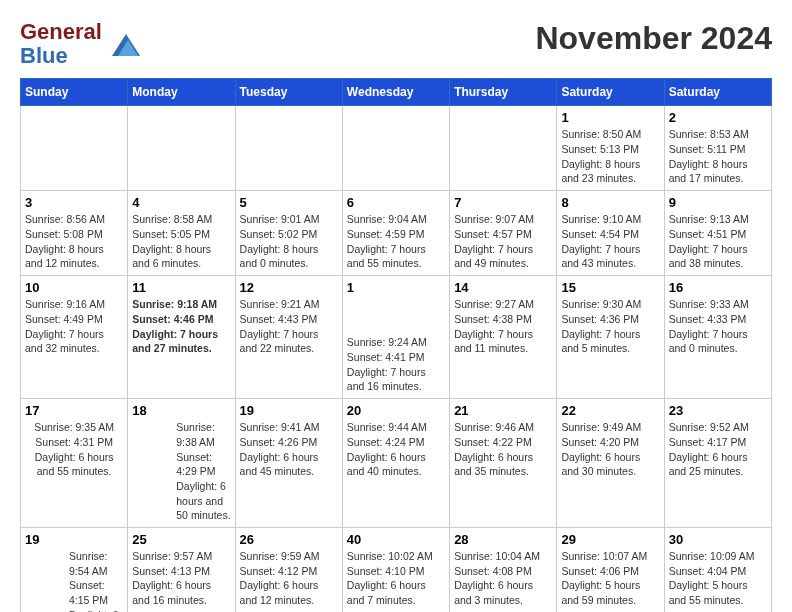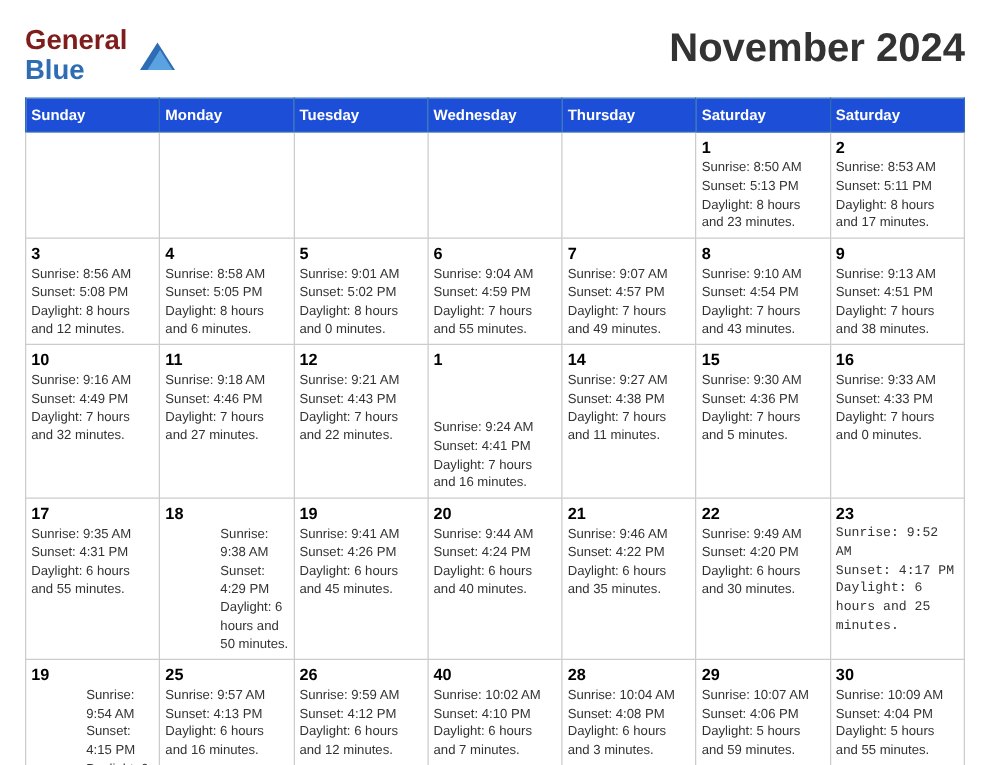--- a/index.html
+++ b/index.html
@@ -177,21 +177,21 @@
       </tr>
       <tr>
         <td>
           <div class="day-number">10</div>
           <div class="day-info" style="white-space: pre-line;">Sunrise: 9:16 AM
 Sunset: 4:49 PM
 Daylight: 7 hours and 32 minutes.</div>
         </td>
         <td>
           <div class="day-number">11</div>
-          <div class="day-info" style="white-space: pre-line;">Sunrise: 9:18 AM
+          <div class="day-info" style="white-space: pre-line; font-weight: bold;">Sunrise: 9:18 AM
 Sunset: 4:46 PM
 Daylight: 7 hours and 27 minutes.</div>
         </td>
         <td>
           <div class="day-number">12</div>
           <div class="day-info" style="white-space: pre-line;">Sunrise: 9:21 AM
 Sunset: 4:43 PM
 Daylight: 7 hours and 22 minutes.</div>
         </td>
         <td>
@@ -215,21 +215,21 @@
         <td>
           <div class="day-number">16</div>
           <div class="day-info" style="white-space: pre-line;">Sunrise: 9:33 AM
 Sunset: 4:33 PM
 Daylight: 7 hours and 0 minutes.</div>
         </td>
       </tr>
       <tr>
         <td>
           <div class="day-number">17</div>
-          <div class="day-info" style="white-space: pre-line;">Sunrise: 9:35 AM
+          <div class="day-info" style="white-space: pre-line; text-align: center;">Sunrise: 9:35 AM
 Sunset: 4:31 PM
 Daylight: 6 hours and 55 minutes.</div>
         </td>
         <td>
           <div class="day-number">18</div>
           <div class="day-info" style="white-space: pre-line; margin-left: 44px;">Sunrise: 9:38 AM
 Sunset: 4:29 PM
 Daylight: 6 hours and 50 minutes.</div>
         </td>
         <td>
@@ -251,21 +251,21 @@
 Daylight: 6 hours and 35 minutes.</div>
         </td>
         <td>
           <div class="day-number">22</div>
           <div class="day-info" style="white-space: pre-line;">Sunrise: 9:49 AM
 Sunset: 4:20 PM
 Daylight: 6 hours and 30 minutes.</div>
         </td>
         <td>
           <div class="day-number">23</div>
-          <div class="day-info" style="white-space: pre-line; font-family: Liberation Mono, monospace;">Sunrise: 9:52 AM
+          <div class="day-info" style="white-space: pre-line;">Sunrise: 9:52 AM
 Sunset: 4:17 PM
 Daylight: 6 hours and 25 minutes.</div>
         </td>
       </tr>
       <tr>
         <td>
           <div class="day-number">19</div>
           <div class="day-info" style="white-space: pre-line; margin-left: 44px;">Sunrise: 9:54 AM
 Sunset: 4:15 PM
 Daylight: 6 hours and 21 minutes.</div>

